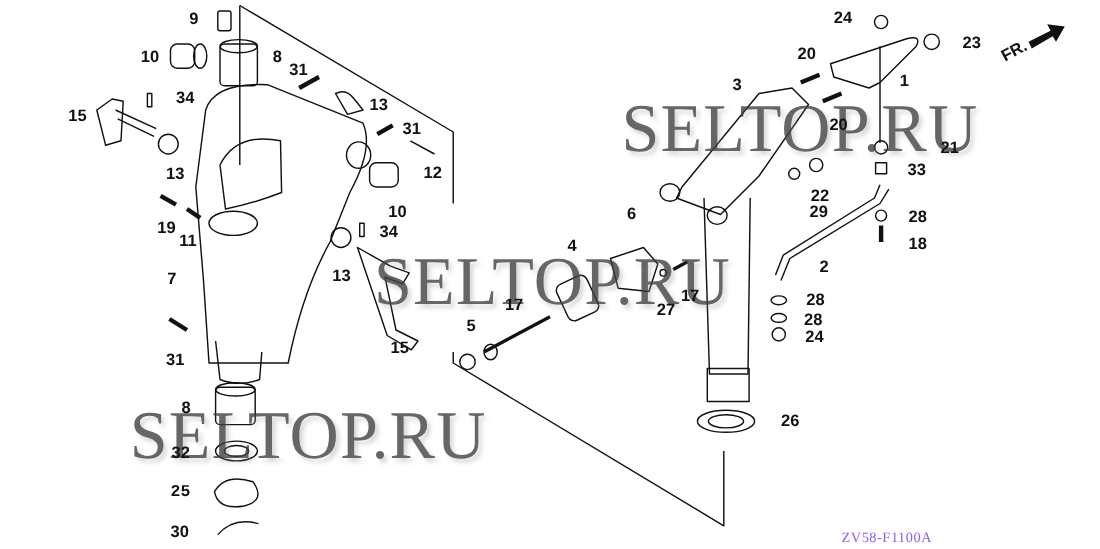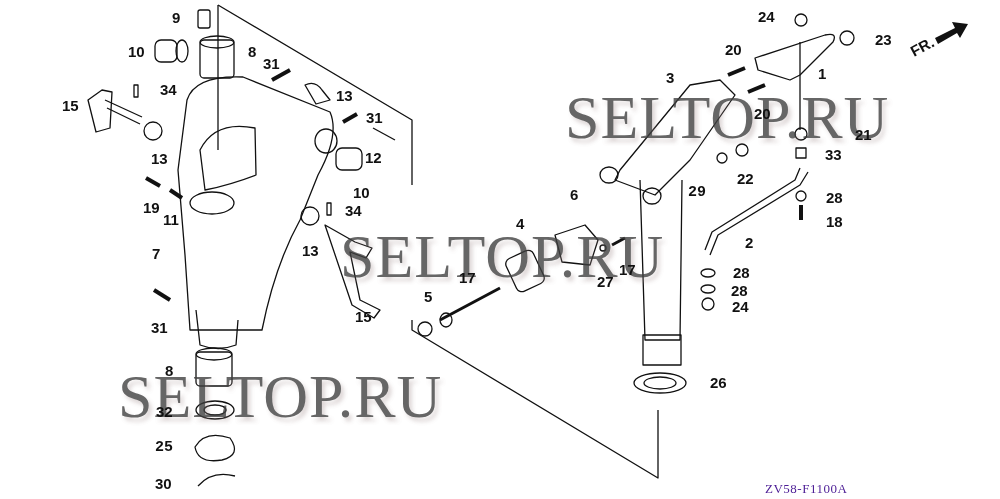--- a/index.html
+++ b/index.html
@@ -5,21 +5,21 @@
   html, body { margin:0; padding:0; background:#ffffff; }
   body { width:1000px; height:499px; position:relative; overflow:hidden;
          font-family:"Liberation Sans", sans-serif; }
   #diagram { position:absolute; left:0; top:0; width:1000px; height:499px; }
   .callout { position:absolute; font-family:"Liberation Sans", sans-serif;
              font-size:15px; font-weight:bold; color:#111; line-height:1; white-space:nowrap; }
   .watermark { position:absolute; font-family:"Liberation Serif", serif; font-weight:normal;
                font-size:62px; color:#404040; opacity:0.8; letter-spacing:1px; line-height:1;
                text-shadow: 3px 4px 4px rgba(160,140,140,0.45); white-space:nowrap; }
   .drawing-code { position:absolute; font-family:"Liberation Serif", serif; font-size:13px;
-                  color:#4c1d95; letter-spacing:0.5px; }
+                  color:#8b5cf6; letter-spacing:0.5px; }
   .fr-label { position:absolute; font-family:"Liberation Sans", sans-serif; font-weight:bold;
               font-size:15px; color:#111; transform:rotate(-28deg); }
 </style>
 </head>
 <body>
 
 <svg id="diagram" viewBox="0 0 1000 499" xmlns="http://www.w3.org/2000/svg">
   <g fill="none" stroke="#111" stroke-width="1.3" stroke-linejoin="round">
 
     <path d="M218 5 L412 120 L412 185 M412 320 L412 330 L658 478 L658 410"></path>
@@ -113,42 +113,42 @@
 <div id="callouts">
     <div class="callout" style="left: 172px; top: 10px;">9</div>
     <div class="callout" style="left: 128px; top: 44px;">10</div>
     <div class="callout" style="left: 248px; top: 44px;">8</div>
     <div class="callout" style="left: 263px; top: 56px;">31</div>
     <div class="callout" style="left: 160px; top: 82px;">34</div>
     <div class="callout" style="left: 336px; top: 88px;">13</div>
     <div class="callout" style="left: 62px; top: 98px;">15</div>
     <div class="callout" style="left: 366px; top: 110px;">31</div>
     <div class="callout" style="left: 151px; top: 151px;">13</div>
-    <div class="callout" style="left: 365px; top: 150px;">12</div>
+    <div class="callout" style="left: 385px; top: 150px;">12</div>
     <div class="callout" style="left: 143px; top: 200px;">19</div>
     <div class="callout" style="left: 163px; top: 212px;">11</div>
     <div class="callout" style="left: 353px; top: 185px;">10</div>
     <div class="callout" style="left: 345px; top: 203px;">34</div>
     <div class="callout" style="left: 302px; top: 243px;">13</div>
     <div class="callout" style="left: 152px; top: 246px;">7</div>
     <div class="callout" style="left: 355px; top: 309px;">15</div>
     <div class="callout" style="left: 151px; top: 320px;">31</div>
     <div class="callout" style="left: 165px; top: 363px;">8</div>
     <div class="callout" style="left: 156px; top: 404px;">32</div>
     <div class="callout" style="left: 155px; top: 440px; font-family: Liberation Mono, monospace;">25</div>
     <div class="callout" style="left: 155px; top: 476px;">30</div>
     <div class="callout" style="left: 666px; top: 70px;">3</div>
     <div class="callout" style="left: 725px; top: 42px;">20</div>
     <div class="callout" style="left: 754px; top: 106px;">20</div>
     <div class="callout" style="left: 758px; top: 9px;">24</div>
     <div class="callout" style="left: 875px; top: 32px;">23</div>
     <div class="callout" style="left: 818px; top: 66px;">1</div>
     <div class="callout" style="left: 822px; top: 127px; margin-left: 33px;">21</div>
     <div class="callout" style="left: 825px; top: 147px;">33</div>
-    <div class="callout" style="left: 688px; top: 185px; font-family: Liberation Mono, monospace;">29</div>
+    <div class="callout" style="left: 736px; top: 185px;">29</div>
     <div class="callout" style="left: 737px; top: 171px;">22</div>
     <div class="callout" style="left: 826px; top: 190px;">28</div>
     <div class="callout" style="left: 826px; top: 214px;">18</div>
     <div class="callout" style="left: 745px; top: 235px;">2</div>
     <div class="callout" style="left: 733px; top: 265px;">28</div>
     <div class="callout" style="left: 731px; top: 283px;">28</div>
     <div class="callout" style="left: 732px; top: 299px;">24</div>
     <div class="callout" style="left: 710px; top: 375px;">26</div>
     <div class="callout" style="left: 570px; top: 187px;">6</div>
     <div class="callout" style="left: 516px; top: 216px;">4</div>

